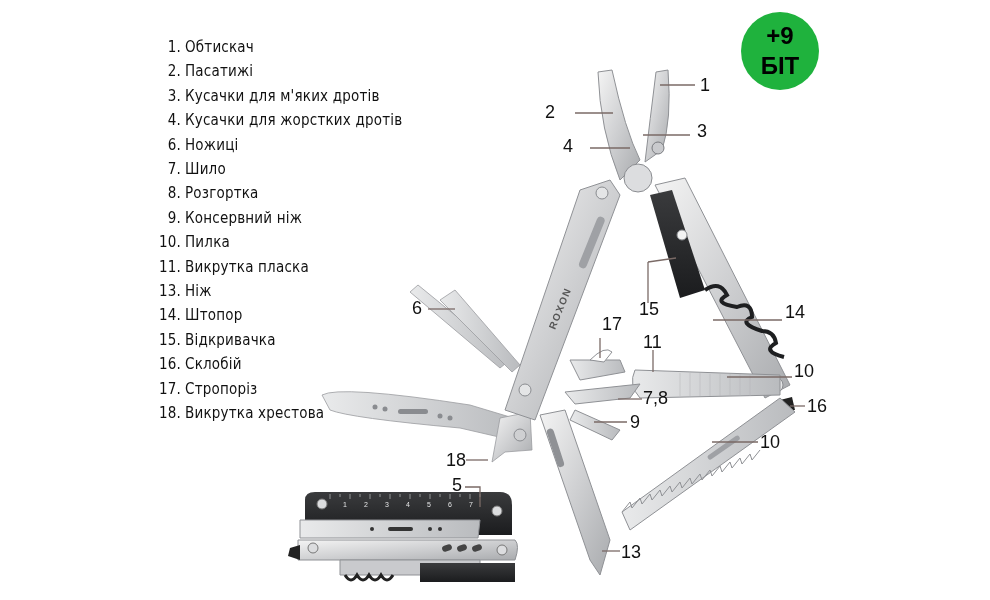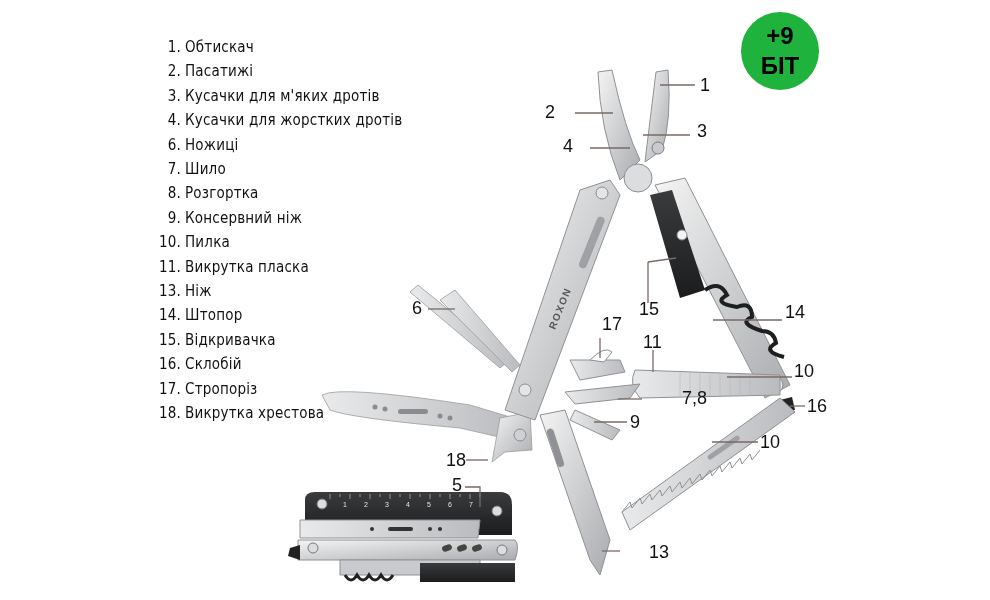--- a/index.html
+++ b/index.html
@@ -217,17 +217,17 @@
 <span class="callout" style="left:697px;top:122px;">3</span>
 <span class="callout" style="left:563px;top:137px;">4</span>
 <span class="callout" style="left:452px;top:476px;">5</span>
 <span class="callout" style="left:412px;top:299px;">6</span>
 <span class="callout" style="left:602px;top:315px;">17</span>
 <span class="callout" style="left:643px;top:333px;">11</span>
 <span class="callout" style="left:639px;top:300px;">15</span>
 <span class="callout" style="left:785px;top:303px;">14</span>
 <span class="callout" style="left:794px;top:362px;">10</span>
 <span class="callout" style="left:807px;top:397px;">16</span>
-<span class="callout" style="left:643px;top:389px;margin-left:39px;">7,8</span>
+<span class="callout" style="left:643px;top:389px;">7,8</span>
 <span class="callout" style="left:630px;top:413px;">9</span>
 <span class="callout" style="left:760px;top:433px;">10</span>
 <span class="callout" style="left:446px;top:451px;text-align:center;">18</span>
-<span class="callout" style="left:649px;top:543px;">13</span>
+<span class="callout" style="left:621px;top:543px;">13</span>
 
 </body></html>

